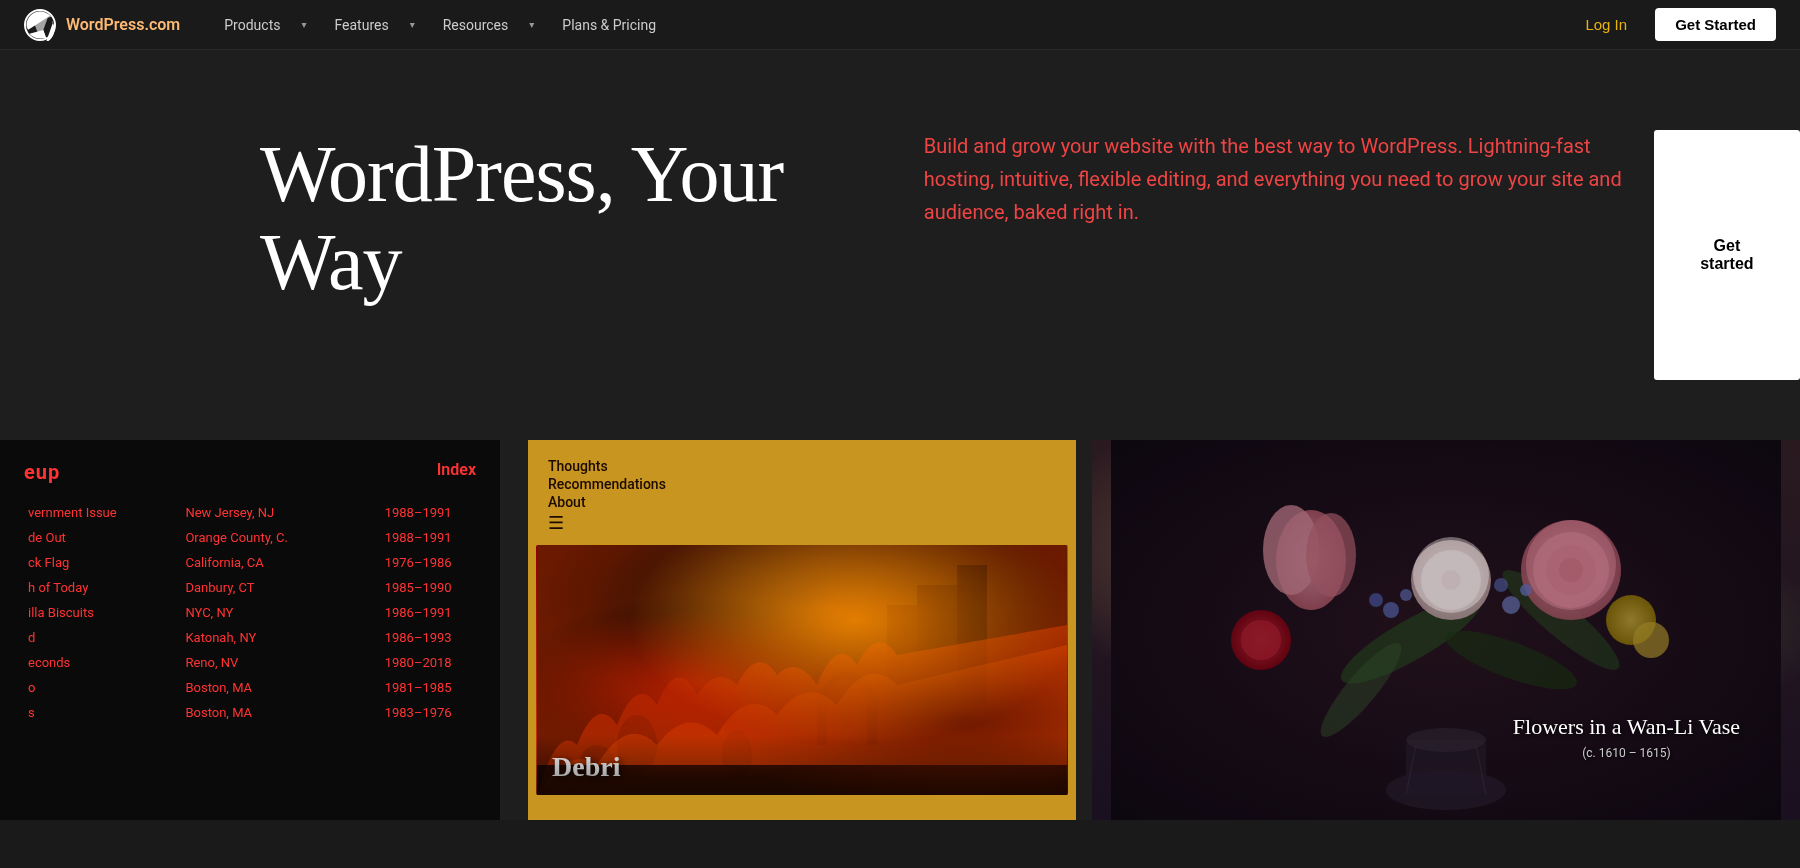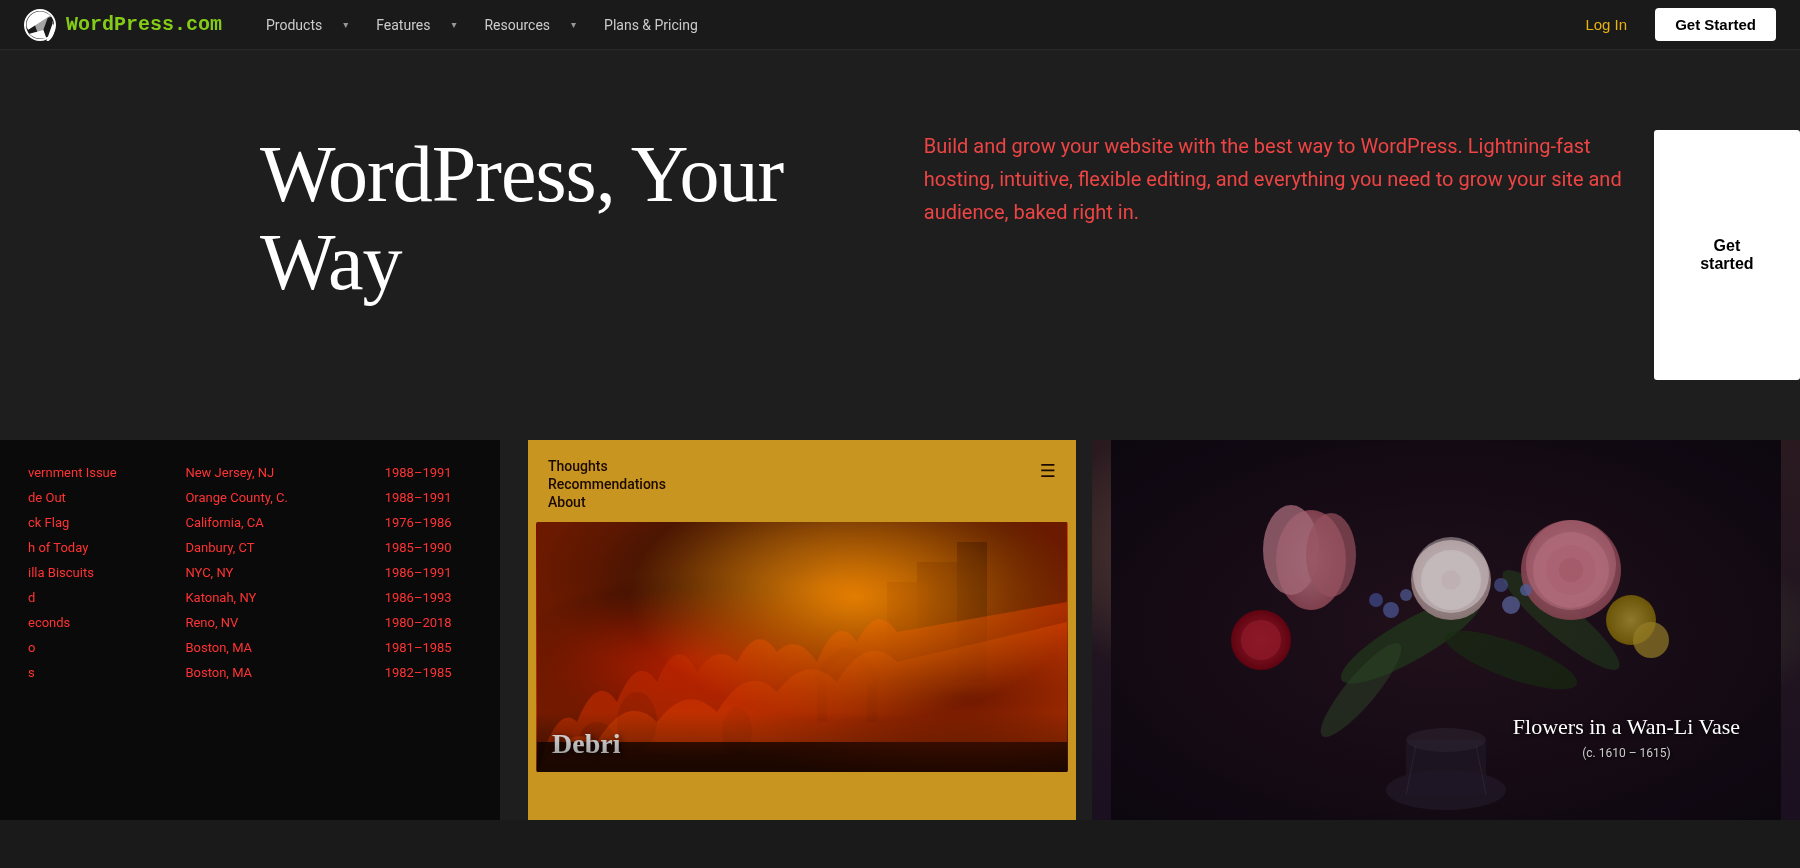--- a/index.html
+++ b/index.html
@@ -28,25 +28,24 @@
       align-items: center;
       gap: 10px;
       margin-right: 32px;
       text-decoration: none;
     }
     .nav-logo-icon {
       width: 32px;
       height: 32px;
     }
     .nav-logo-text {
-      color: #84cc16;
-      font-size: 20px;
+      color: #fdba74;
+      font-size: 16px;
       font-weight: 600;
       white-space: nowrap;
-      font-family: Liberation Mono, monospace;
     }
     .nav-links {
       display: flex;
       align-items: center;
       gap: 4px;
       flex: 1;
     }
     .nav-link {
       color: #ccc;
       font-size: 14px;
@@ -191,20 +190,21 @@
       background: #c89520;
       margin-left: 28px;
       position: relative;
       overflow: hidden;
     }
     .card-2-header {
       padding: 18px 20px 12px;
       display: flex;
       justify-content: space-between;
       align-items: flex-start;
+      flex-direction: column;
     }
     .card-2-nav {
       display: flex;
       flex-direction: column;
       gap: 2px;
     }
     .card-2-nav-item {
       font-size: 14px;
       color: #1a0a00;
       font-weight: 500;
@@ -343,20 +343,24 @@
 
 <section class="hero">
   <h1 class="hero-title">WordPress, Your Way</h1>
   <p class="hero-subtitle">Build and grow your website with the best way to WordPress. Lightning-fast hosting, intuitive, flexible editing, and everything you need to grow your site and audience, baked right in.</p>
   <button class="btn-hero-start">Get started</button>
 </section>
 
 <div class="cards-row">
 
   <div class="card-1">
+    <div class="card-1-header">
+      <span class="card-1-title">eup</span>
+      <span class="card-1-index">Index</span>
+    </div>
     <table class="card-1-table">
       <tbody id="band-table-body">
           <tr>
       <td>vernment Issue</td>
       <td>New Jersey, NJ</td>
       <td>1988–1991</td>
     </tr>
           <tr>
       <td>de Out</td>
       <td>Orange County, C.</td>
@@ -388,21 +392,21 @@
       <td>1980–2018</td>
     </tr>
           <tr>
       <td>o</td>
       <td>Boston, MA</td>
       <td>1981–1985</td>
     </tr>
           <tr>
       <td>s</td>
       <td>Boston, MA</td>
-      <td>1982–1985</td>
+      <td>1983–1976</td>
     </tr>
         </tbody>
     </table>
   </div>
 
   <div class="card-2">
     <div class="card-2-header">
       <div class="card-2-nav">
         <span class="card-2-nav-item">Thoughts</span>
         <span class="card-2-nav-item">Recommendations</span>

